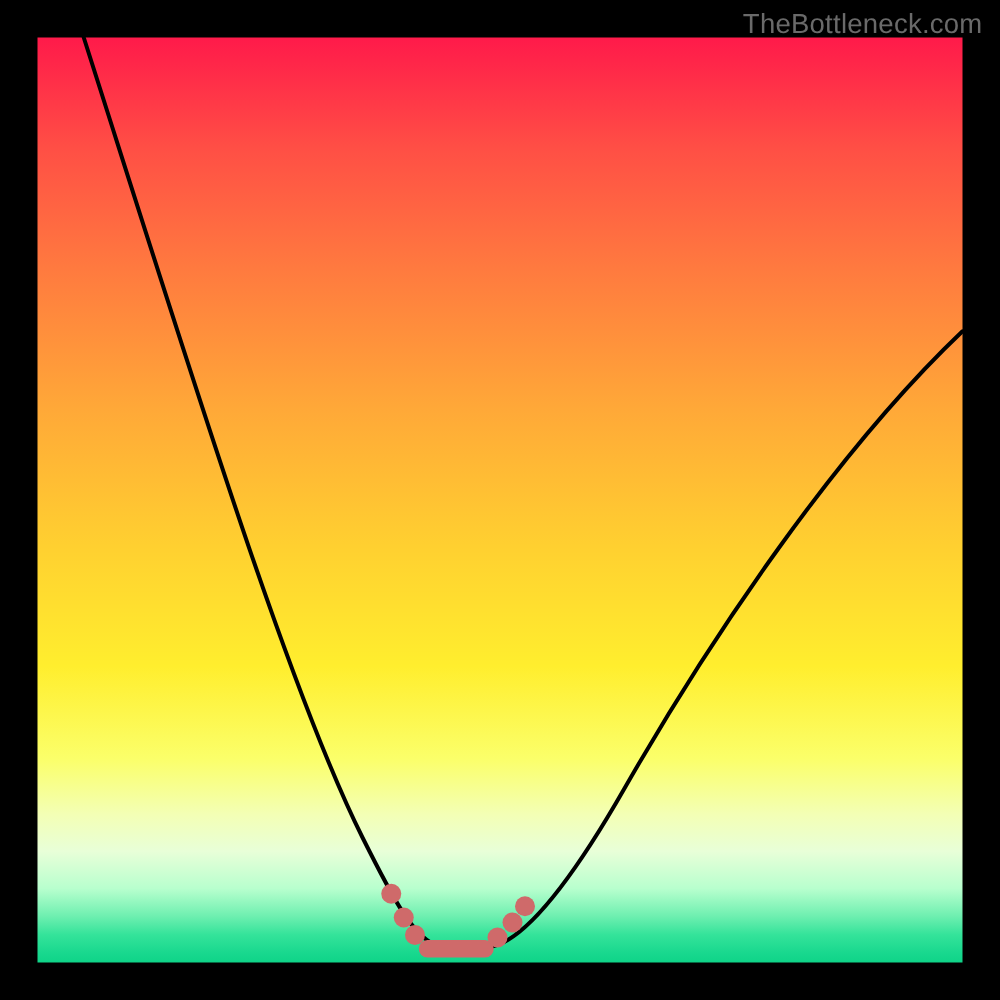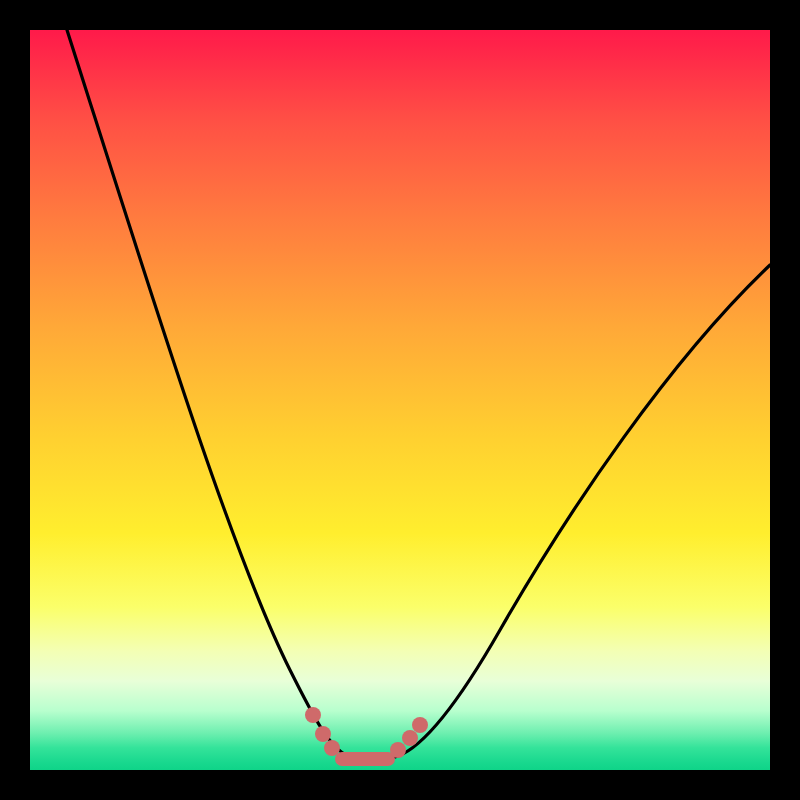--- a/index.html
+++ b/index.html
@@ -59,20 +59,21 @@
     top: 0;
     width: 740px;
     height: 740px;
     overflow: visible;
   }
 </style>
 </head>
 <body>
 
 <div class="frame">
+  <div class="watermark">TheBottleneck.com</div>
 
   <div class="plot">
     <svg class="curve" viewBox="0 0 740 740">
 
       <path d="M 37 0
                C 120 260, 200 520, 260 640
                C 285 690, 300 718, 318 726
                C 332 732, 352 732, 368 726
                C 395 716, 430 670, 470 600
                C 540 478, 640 330, 740 235" fill="none" stroke="#000" stroke-width="3.2" stroke-linecap="round"></path>

